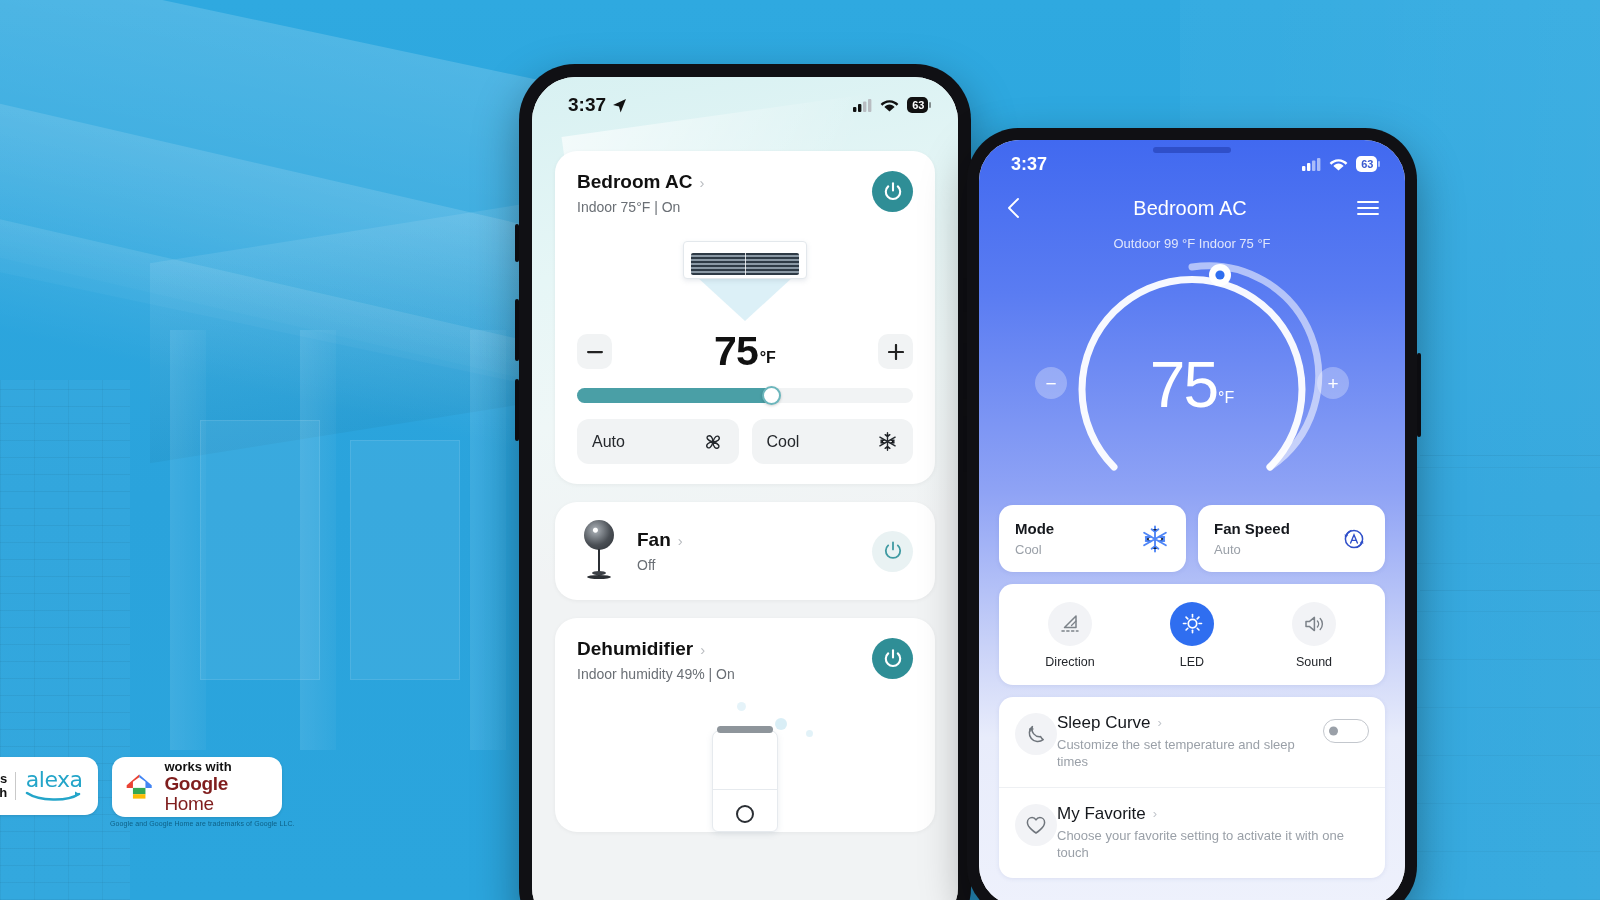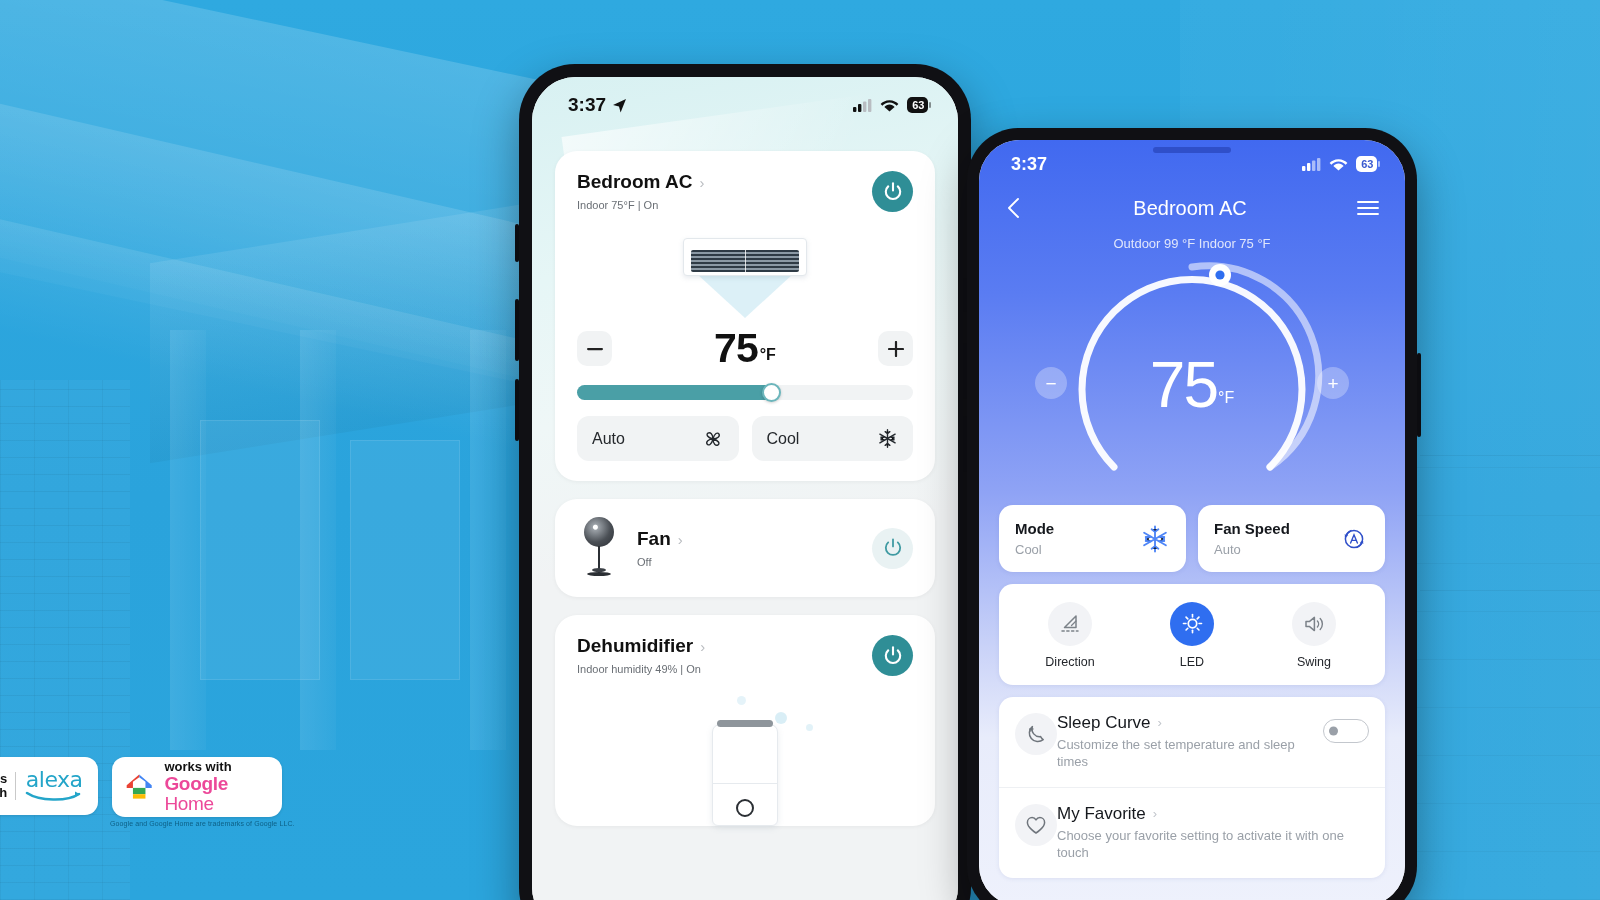--- a/index.html
+++ b/index.html
@@ -79,21 +79,21 @@
   #badge-alexa .wk {
     font-size:13px; font-weight:700; line-height:14px; color:#111;
     text-align:right; padding-right:8px; border-right:1px solid #c9c9c9; margin-right:9px;
   }
   #badge-alexa .alexa { display:flex; flex-direction:column; align-items:center; }
   #badge-alexa .alexa .w { font-size:22px; color:#24a5c9; letter-spacing:-.5px; line-height:20px;
     font-family:"DejaVu Sans", sans-serif; }
   #badge-google { left:112px; top:757px; width:170px; height:60px; padding:0 12px; gap:10px; justify-content:flex-start; }
   #badge-google .gtxt { line-height:1.05; }
   #badge-google .gtxt .l1 { font-size:13px; font-weight:700; color:#111; }
-  #badge-google .gtxt .l2 { font-size:19px; font-weight:700; color:#ec4899; letter-spacing:-.3px; }
+  #badge-google .gtxt .l2 { font-size:19px; font-weight:700; color:#7f1d1d; letter-spacing:-.3px; }
   #badge-google .gtxt .l2 em { font-style:normal; font-weight:400; }
   #disclaimer {
     position:absolute; left:110px; top:820px; width:270px;
     font-size:7px; color:#0d5f85; letter-spacing:.1px;
   }
 
   
   .phone { position:absolute; background:#101014; border-radius:54px; box-shadow:0 18px 45px rgba(0,0,0,.35); }
   .screen { position:absolute; overflow:hidden; background:#fff; }
 
@@ -139,21 +139,21 @@
     width:34px; height:34px; border-radius:50%; background:#1f2430;
     display:flex; align-items:center; justify-content:center;
   }
 
   .cards { position:relative; padding:18px 23px 0 23px; display:flex; flex-direction:column; gap:18px; }
   .card { background:#fff; border-radius:22px; box-shadow:0 1px 4px rgba(0,0,0,.05); }
 
   .card-head { display:flex; align-items:flex-start; justify-content:space-between; padding:20px 22px 0 22px; }
   .dev-name { display:flex; align-items:center; gap:7px; font-size:19px; font-weight:700; color:#111; }
   .chev { color:#b9bcc0; font-size:15px; font-weight:400; }
-  .dev-sub { font-size:11px; color:#6a6f75; margin-top:6px; }
+  .dev-sub { font-size:14px; color:#6a6f75; margin-top:6px; }
   .pwr {
     width:41px; height:41px; border-radius:50%; display:flex; align-items:center; justify-content:center;
     flex:0 0 auto;
   }
   .pwr.on { background:#2f8e96; }
   .pwr.off { background:#e9f2f3; }
 
   
   .ac-illus { position:relative; height:95px; margin-top:12px; }
   .ac-unit {
@@ -620,21 +620,21 @@
           </div>
 
           <div class="func">
             <div class="circ">
               <svg width="24" height="24" viewBox="0 0 24 24">
                 <path d="M4 9.4 H7.6 L12.4 5.4 V18.6 L7.6 14.6 H4 Z" stroke="#7c8289" stroke-width="1.5" fill="none" stroke-linejoin="round"></path>
                 <path d="M15.4 9 A4.4 4.4 0 0 1 15.4 15" stroke="#7c8289" stroke-width="1.4" fill="none" stroke-linecap="round"></path>
                 <path d="M18.2 6.6 A7.8 7.8 0 0 1 18.2 17.4" stroke="#7c8289" stroke-width="1.4" fill="none" stroke-linecap="round"></path>
               </svg>
             </div>
-            <div class="flab">Swing</div>
+            <div class="flab">Sound</div>
           </div>
         </div>
 
         <div class="rcard">
           <div class="listrow">
             <div class="licon">
               <svg width="24" height="24" viewBox="0 0 24 24">
                 <path d="M16.6 14.6 A7.6 7.6 0 0 1 8.4 4.6 A8.4 8.4 0 1 0 19.2 17.6 A7.6 7.6 0 0 1 16.6 14.6 Z" stroke="#6f757c" stroke-width="1.5" fill="none" stroke-linejoin="round"></path>
                 <path d="M7.4 5.2 L8 6.6 L9.4 7 L8.2 7.9 L8.4 9.3 L7.2 8.6 L6 9.3 L6.3 7.9 L5.2 7 L6.7 6.6 Z" stroke="#6f757c" stroke-width="0.9" fill="none"></path>
               </svg>

